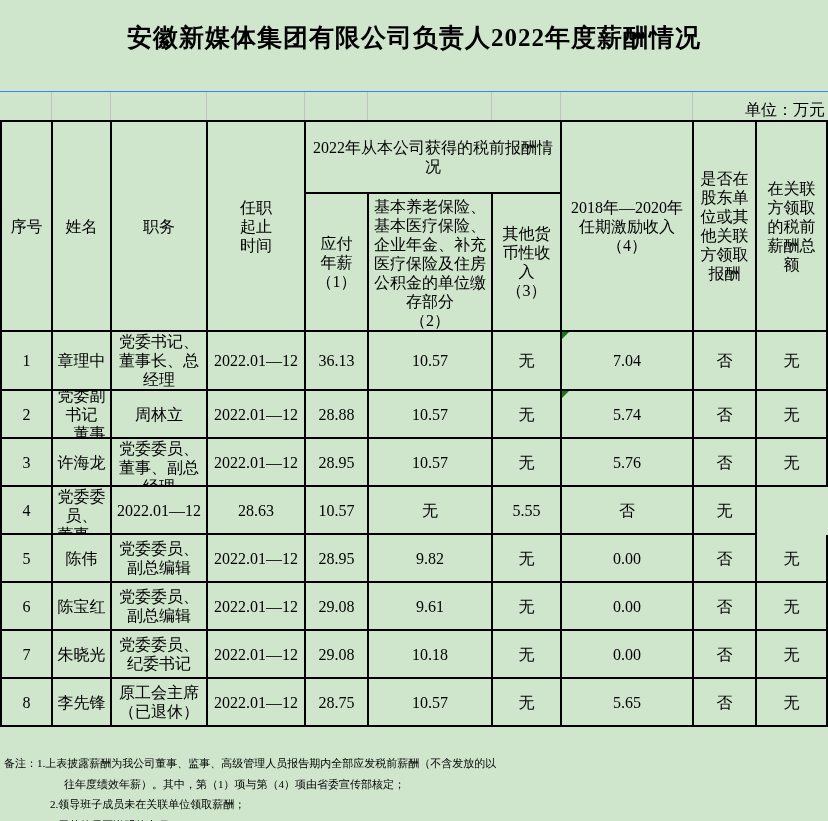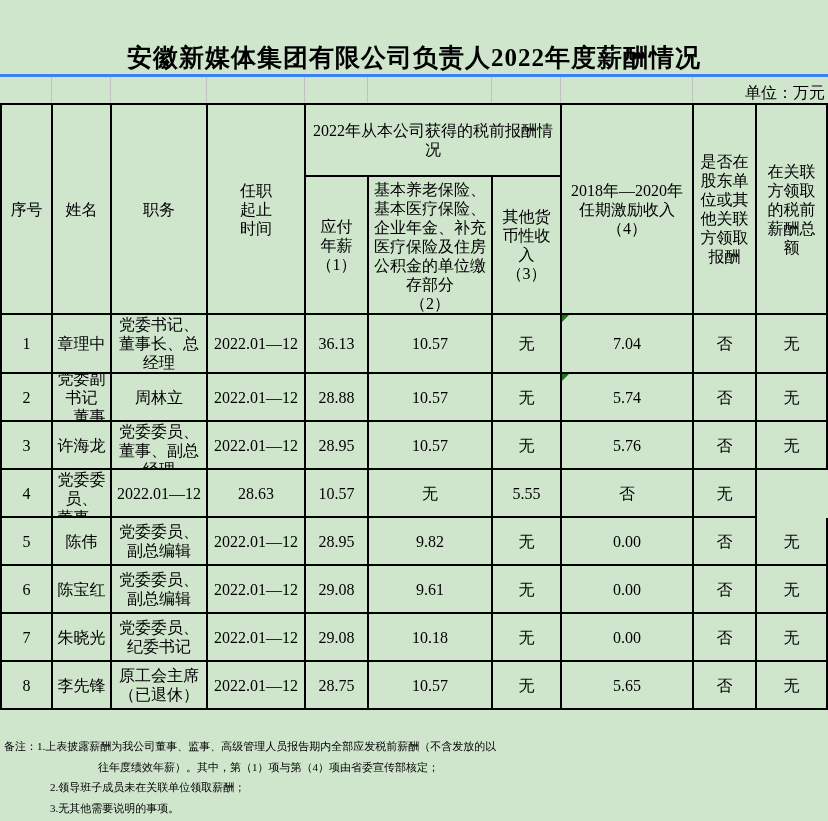--- a/index.html
+++ b/index.html
@@ -6,25 +6,25 @@
   html,body { width:828px; height:821px; }
   body {
     background:#cfe6cd;
     font-family:"Liberation Serif","DejaVu Serif",serif;
     color:#000;
     overflow:hidden;
   }
   .page { width:828px; height:821px; position:relative; }
 
   
-  .title-area { height:74px; display:flex; align-items:flex-end; justify-content:center; }
+  .title-area { height:74px; display:flex; align-items:center; justify-content:center; }
   .title { font-size:25px; font-weight:bold; letter-spacing:1px; }
 
   
-  .unit-row { height:29px; position:relative; border-top:3px solid #3b82f6; }
+  .unit-row { height:29px; position:relative; border-top:1px solid #3b82f6;margin-top:17px; }
   .unit-row .gl { position:absolute; top:0; bottom:0; width:1px; background:#c0c4c0; }
   .unit-label {
     position:absolute; right:3px; bottom:1px;
     font-size:16px; line-height:18px; background:#cfe6cd; padding-left:3px;
   }
 
   
   :root { --cols: 51px 59px 96px 98px 63px 124px 69px 132px 63px 71px; }
   .grid-table { width:828px; border-top:2px solid #000; border-left:2px solid #000; }
   .thead { display:grid; grid-template-columns:var(--cols); grid-template-rows:72px 138px; }
@@ -46,21 +46,21 @@
 
   .tri {
     position:absolute; top:0; left:0; width:0; height:0;
     border-top:7px solid #1a751a; border-right:7px solid transparent;
   }
 
   
   .footer { padding-top:26px; font-size:11px; line-height:20.5px; }
   .note-line { white-space:nowrap; }
   .nl0 { margin-left:4px; }
-  .nl1 { margin-left:98px; }
+  .nl1 { margin-left:64px; }
   .nl2, .nl3 { margin-left:50px;font-family:Liberation Serif, serif; }
 </style>
 </head>
 <body>
 
 <div class="page">
 
   <div class="title-area">
     <div class="title">安徽新媒体集团有限公司负责人2022年度薪酬情况</div>
   </div>

